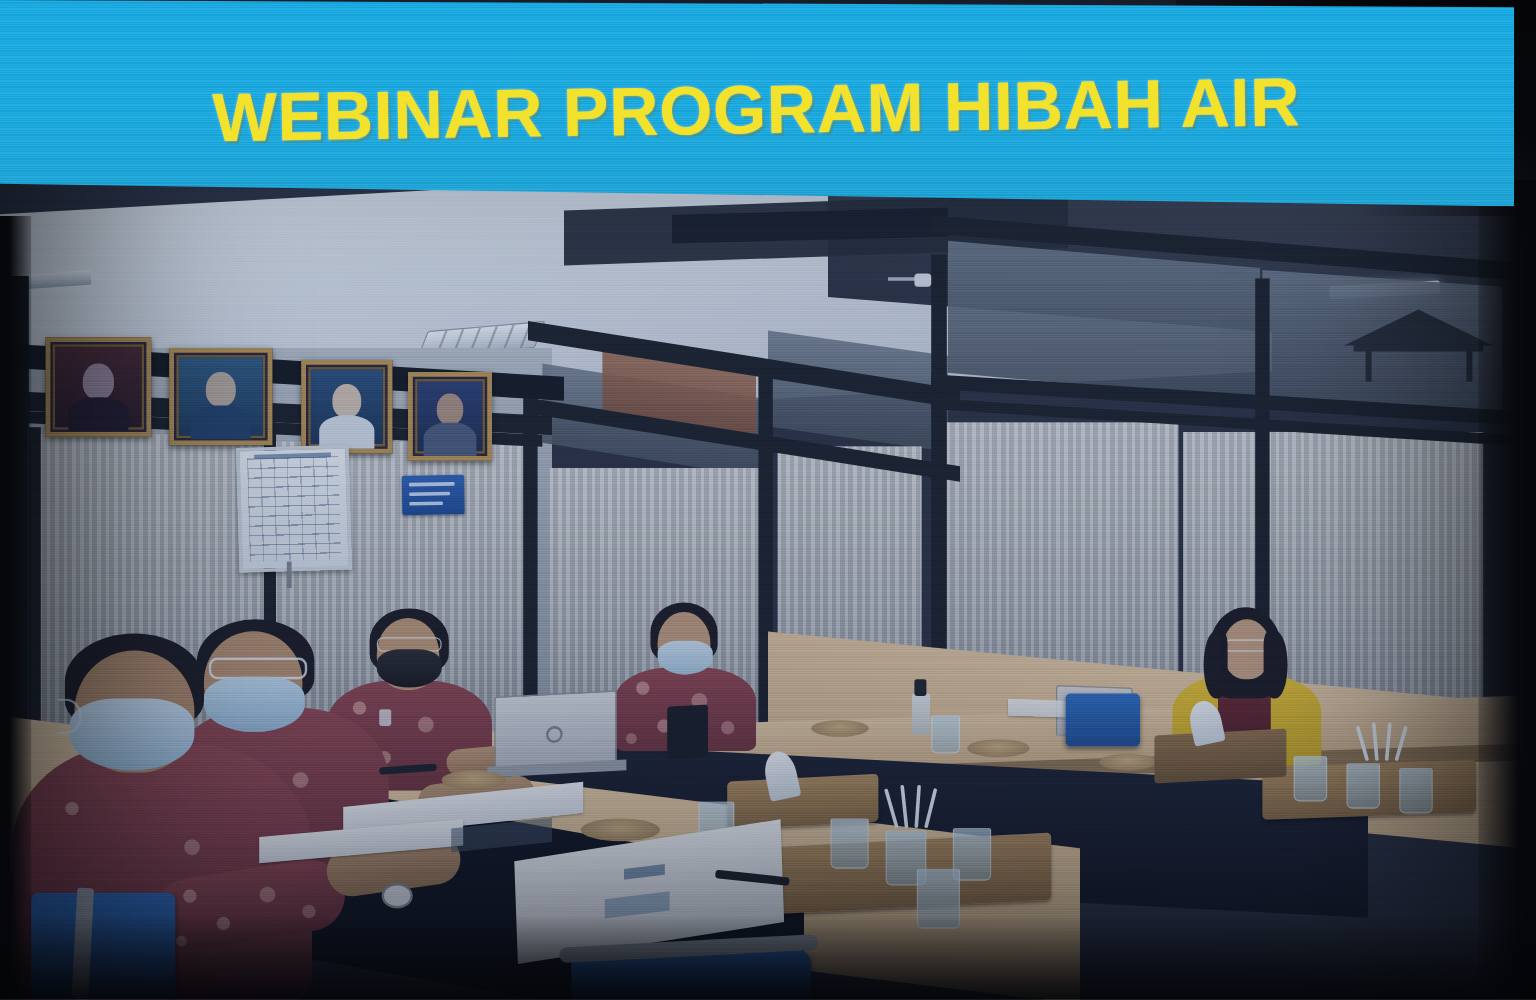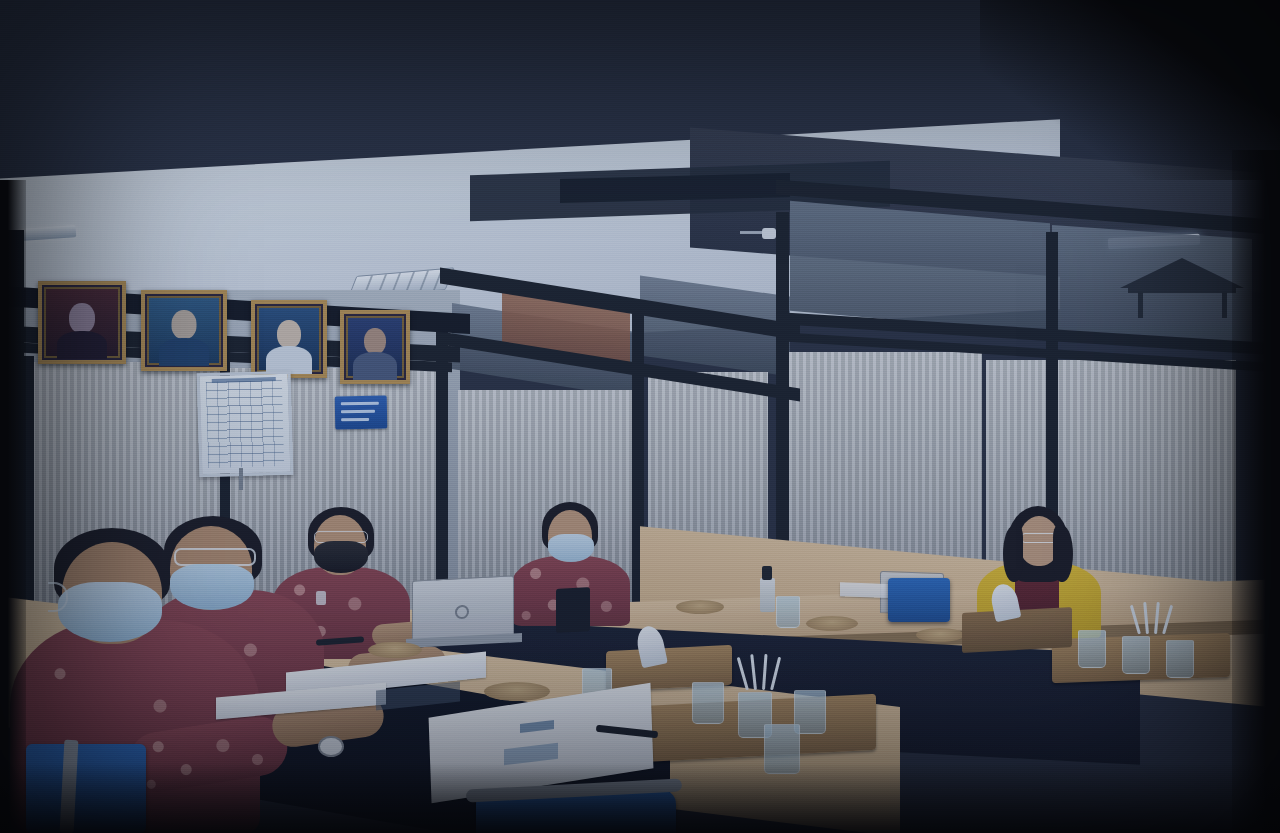--- a/index.html
+++ b/index.html
@@ -423,14 +423,20 @@
 
     <div id="cool"></div>
     <div id="grain"></div>
     <div class="edge-dark-r"></div>
     <div class="edge-dark-l"></div>
     <div class="edge-dark-b"></div>
     <div class="edge-dark-t"></div>
     <div id="vignette"></div>
   </div>
 
+  <div id="banner">
+    <div id="banner-text">
+      <span class="bl">WEBINAR  PROGRAM HIBAH AIR</span>
+      <span class="bl2">MINUM BERBASIS KINERJA (HAMBK)</span>
+    </div>
+  </div>
 
 </div>
 
 </body></html>

